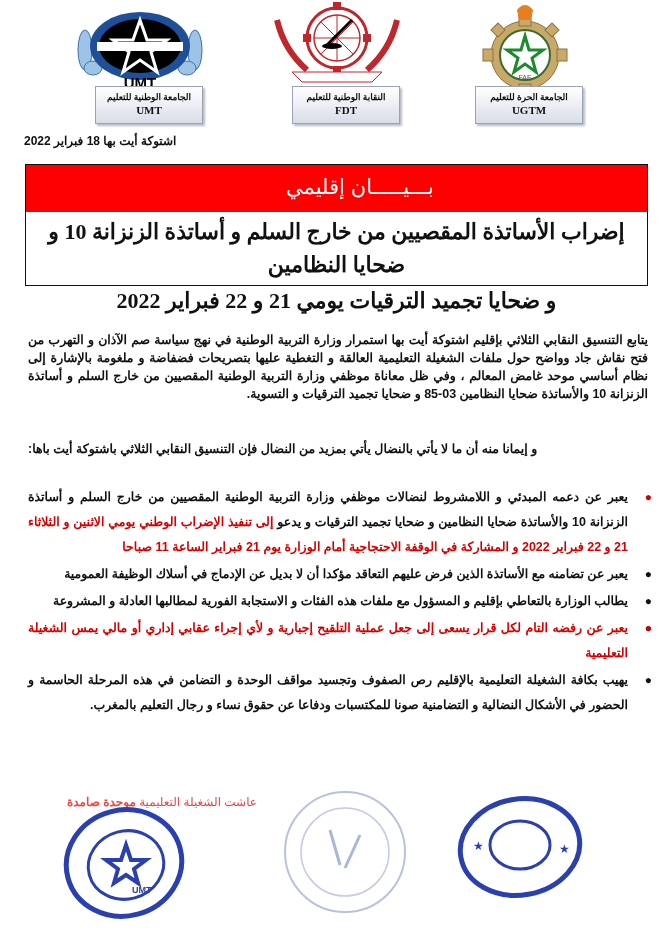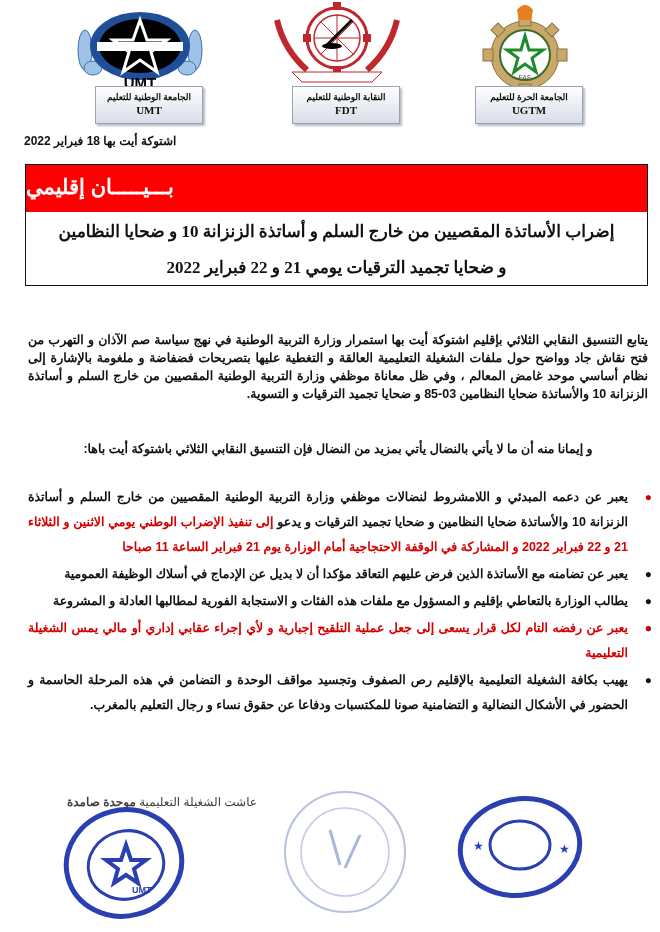--- a/index.html
+++ b/index.html
@@ -11,36 +11,36 @@
     text-align:center; font-family:"Liberation Serif", serif; font-weight:bold; }
   .logo-label .ar { font-size:9px; display:block; margin-top:5px; direction:rtl; }
   .logo-label .abbr { font-size:11px; display:block; margin-top:2px; }
   #logo-umt { left:75px; }
   #logo-fdt { left:272px; }
   #logo-ugtm { left:455px; }
 
   .date { position:absolute; left:24px; top:134px; font-size:12px; font-weight:bold; direction:rtl; }
 
   .title-box { position:absolute; left:25px; top:164px; width:623px; height:122px; border:1.5px solid #111; box-sizing:border-box; }
-  .title-red { height:47px; background:#ff0000; color:#fff; text-align:left; font-size:21px; font-weight:bold; line-height:44px; direction:rtl; }
-  .subtitle { text-align:center; font-family:"Liberation Serif", serif; font-weight:bold; font-size:17px; direction:rtl; line-height:33px; margin-top:3px; }
+  .title-red { height:47px; background:#ff0000; color:#fff; text-align:center; font-size:21px; font-weight:normal; line-height:44px; direction:rtl;padding-left:47px; }
+  .subtitle { text-align:center; font-family:"Liberation Serif", serif; font-weight:bold; font-size:22px; direction:rtl; line-height:33px; margin-top:3px; }
 
   .intro { position:absolute; left:28px; width:620px; top:331px; direction:rtl; text-align:justify; text-align-last:right;
     font-size:12.5px; font-weight:bold; line-height:18px; }
-  .lead { position:absolute; left:28px; width:620px; top:441px; direction:rtl; text-align:center; font-size:12.5px; font-weight:bold; }
+  .lead { position:absolute; left:28px; width:620px; top:441px; direction:rtl; text-align:left; font-size:12.5px; font-weight:bold; }
 
   .bullets { position:absolute; left:28px; width:600px; top:485px; direction:rtl; margin:0; padding:0; list-style:none; }
   .bullets li { position:relative; font-size:12.5px; font-weight:bold; line-height:25px; text-align:justify; text-align-last:right; margin-bottom:2px; }
   .bullets li .dot { position:absolute; right:-24px; top:0; width:10px; text-align:center; font-size:12px; }
   .bullets li.red-item { color:#d40000; }
   .bullets li.red-item .dot { color:#d40000; }
   .bullets li .hl { color:#d40000; }
   .bullets li .dot.black { color:#111; }
 
-  .sign-line { position:absolute; left:67px; top:795px; font-size:12px; direction:rtl; color:#404040; }
+  .sign-line { position:absolute; left:67px; top:795px; font-size:12px; direction:rtl; color:#ef4444; }
   .sign-line b { font-weight:bold; }
   .stamp { position:absolute; }
 </style>
 </head>
 <body>
 
 <div class="logo" id="logo-umt">
   <svg width="130" height="90" viewBox="0 0 130 90">
     <g fill="#9ec3e6" stroke="#3a6fb0" stroke-width="1">
       <ellipse cx="10" cy="50" rx="7" ry="20"></ellipse>

